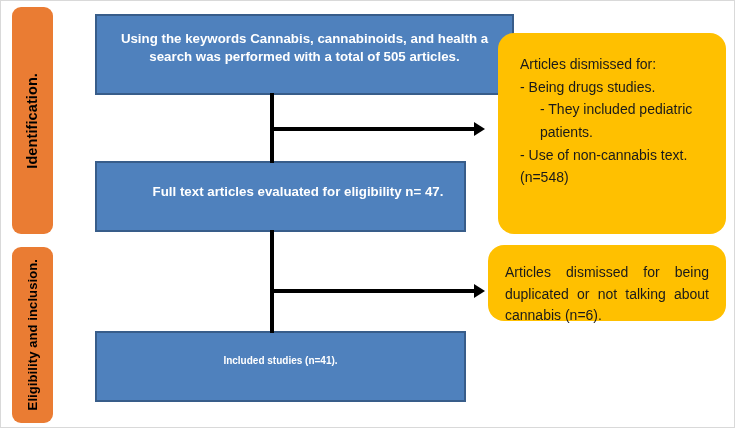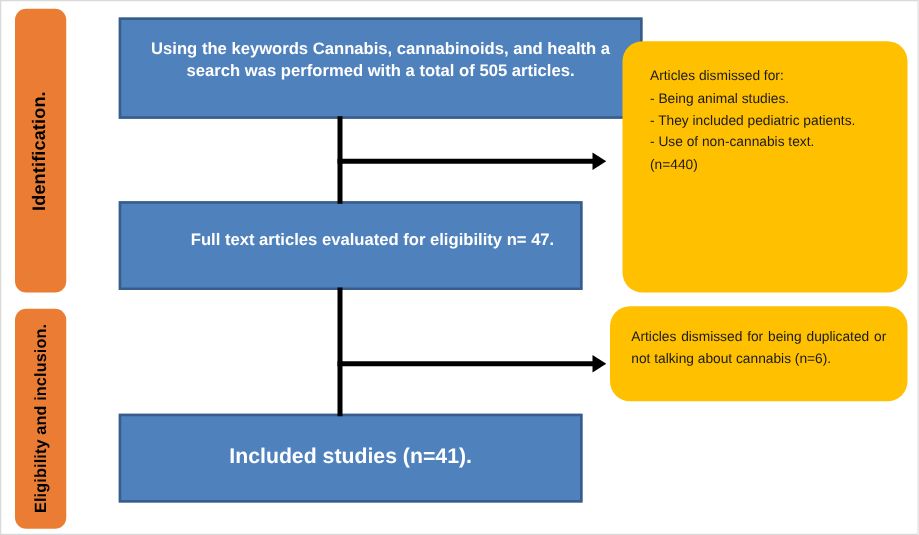--- a/index.html
+++ b/index.html
@@ -89,47 +89,48 @@
     height: 71px;
     font-size: 13.3px;
     padding-top: 20px;
     padding-left: 35px;
   }
   #box-included {
     left: 94px;
     top: 330px;
     width: 371px;
     height: 71px;
-    font-size: 17px;
+    font-size: 10px;
     padding-top: 21px;
   }
 
   
   .yellow-box {
     position: absolute;
     background: #ffc000;
     border-radius: 16px;
     box-sizing: border-box;
     color: #1a1a1a;
-    font-size: 11px;
+    font-size: 14px;
     line-height: 1.62;
   }
   #box-excl-1 {
     left: 497px;
     top: 32px;
     width: 228px;
     height: 201px;
     padding: 20px 20px 0 22px;
   }
   #box-excl-1 .line {
     display: block;
     white-space: nowrap;
   }
   #box-excl-1 .wrapline {
     display: block;
+    margin-left: 20px;
   }
   #box-excl-2 {
     left: 487px;
     top: 244px;
     width: 238px;
     height: 76px;
     padding: 17px 17px 0 17px;
     text-align: justify;
     text-align-last: left;
     line-height: 1.55;
@@ -191,23 +192,23 @@
   <div class="v-line" id="vline-1"></div>
   <div class="h-arrow" id="harrow-1"></div>
   <div class="arrow-head" id="ahead-1"></div>
 
   <div class="v-line" id="vline-2"></div>
   <div class="h-arrow" id="harrow-2"></div>
   <div class="arrow-head" id="ahead-2"></div>
 
   <div class="yellow-box" id="box-excl-1">
     <span class="line">Articles dismissed for:</span>
-    <span class="line"> - Being animal studies.</span>
+    <span class="line"> - Being drugs studies.</span>
     <span class="wrapline"> - They included pediatric patients.</span>
     <span class="line"> - Use of non-cannabis text.</span>
-    <span class="line">(n=440)</span>
+    <span class="line">(n=548)</span>
   </div>
 
   <div class="yellow-box" id="box-excl-2">
     <span>Articles dismissed for being duplicated or not talking about cannabis (n=6).</span>
   </div>
 
 </div>
 
 </body></html>

